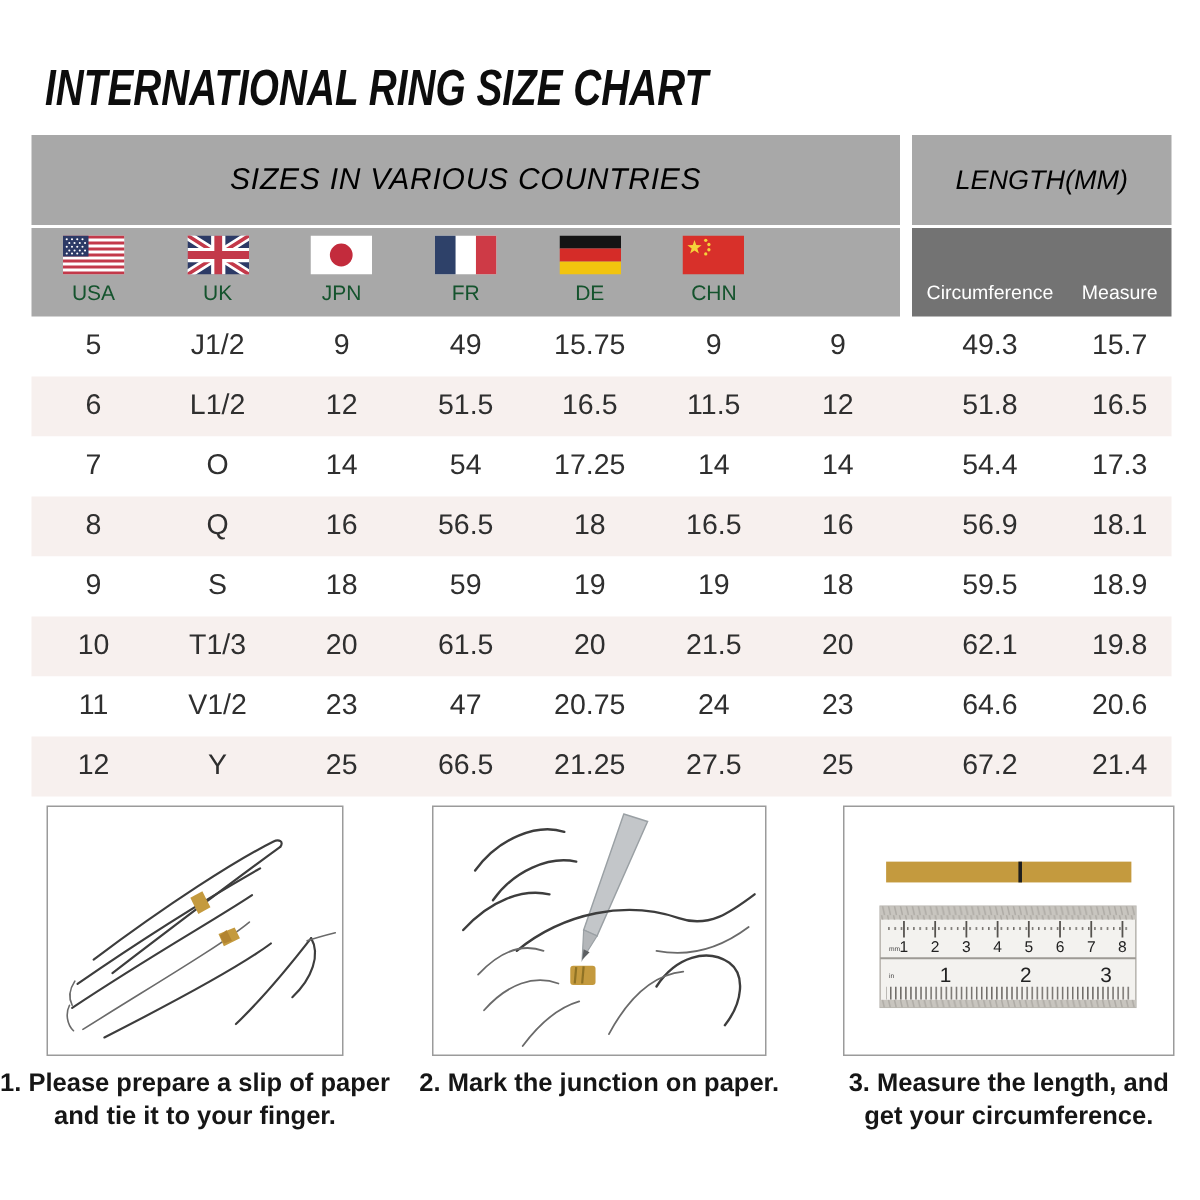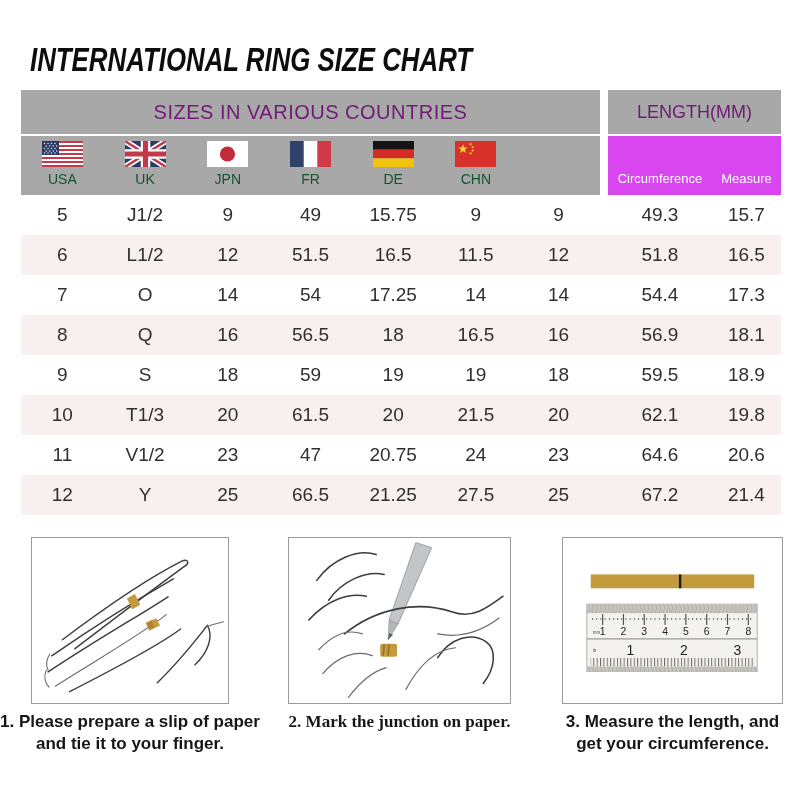--- a/index.html
+++ b/index.html
@@ -17,53 +17,53 @@
   }
 
   
   .ring-table { position:absolute; left:21px; top:90px; width:760px; }
 
   .thead { display:flex; gap:8px; }
   .thead-left  { width:579px; }
   .thead-right { width:173px; }
 
   .sec-title {
-    height:44px; background:#a8a8a8; color:#701a75;
+    height:60px; background:#a8a8a8; color:#000000;
     display:flex; align-items:center; justify-content:center;
-    font-size:20px; letter-spacing:0.5px; margin-bottom:2px;
+    font-size:20px; letter-spacing:0.5px; margin-bottom:2px;font-style:italic;
   }
   .thead-right .sec-title { font-size:18px; letter-spacing:0px; }
 
   .flags-row {
     height:59px; background:#a8a8a8;
     display:grid; grid-template-columns:repeat(7, 1fr);
   }
   .flag-cell { display:flex; flex-direction:column; align-items:center; padding-top:5px; }
   .flag-cell svg { width:41px; height:26px; display:block; }
   .flag-label { color:#14532d; font-size:14px; margin-top:4px; }
 
   .len-row {
-    height:59px; background:#d946ef;
+    height:59px; background:#737373;
     display:grid; grid-template-columns:104px 69px; align-items:end;
   }
   .len-label { color:#ffffff; font-size:13px; text-align:center; padding-bottom:9px; white-space:nowrap; }
 
   .tbody { margin-top:0; }
   .trow {
     display:grid;
     grid-template-columns:repeat(7, 82.71px) 8px 104px 69px;
     height:40px; align-items:center; background:#ffffff;
   }
   .trow.alt { background:#f7f0ee; }
   .tcell { text-align:center; font-size:19px; color:#2f2f2f; }
 
   
   .step { position:absolute; top:537px; }
   .step.s1 { left:31px;  width:198px; }
-  .step.s2 { left:288px; width:223px;font-family:Liberation Serif, serif; }
+  .step.s2 { left:288px; width:223px; }
   .step.s3 { left:562px; width:221px; }
 
   .illus {
     width:100%; height:167px; border:1px solid #9b9b9b; background:#fff;
   }
   .illus svg { width:100%; height:100%; display:block; }
 
   .caption {
     position:relative; left:50%; transform:translateX(-50%);
     width:280px; margin-top:7px; text-align:center;

